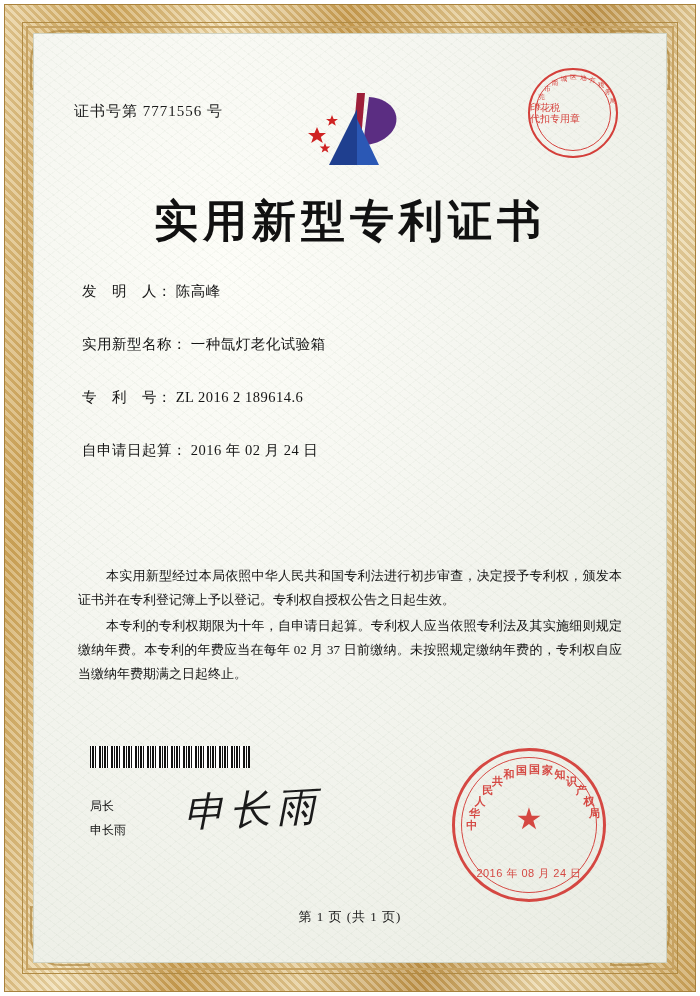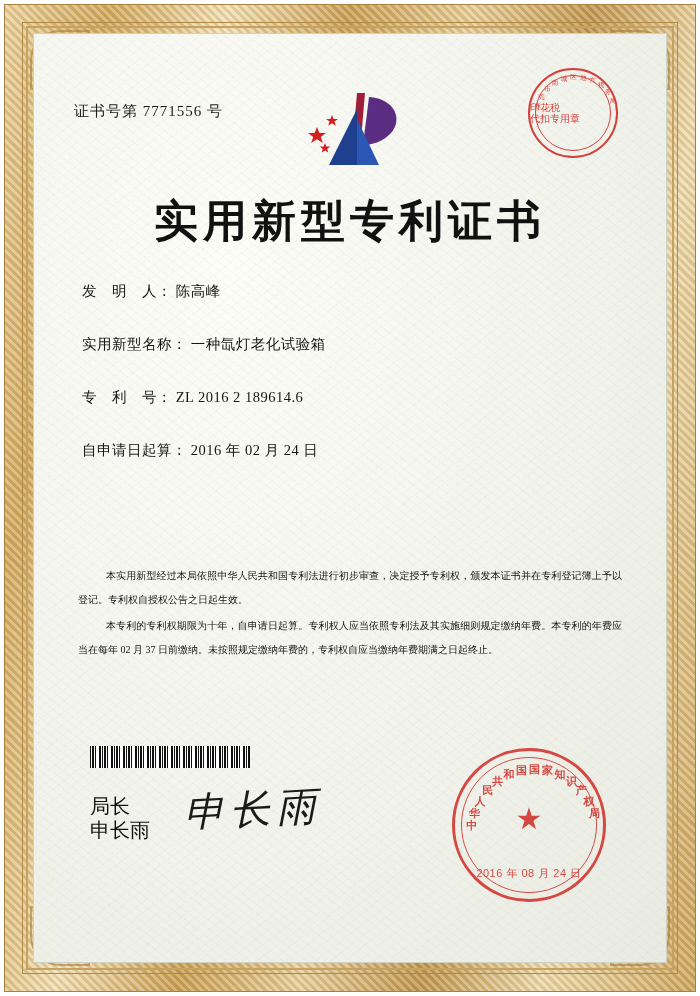--- a/index.html
+++ b/index.html
@@ -169,21 +169,21 @@
     white-space: nowrap;
   }
   .field .lbl { letter-spacing: 0.5px; }
   .field .val { letter-spacing: 0.5px; }
 
   .body-text {
     position: absolute;
     left: 44px;
     right: 44px;
     top: 530px;
-    font-size: 10px;
+    font-size: 13px;
     line-height: 24px;
     color: #141414;
     text-align: justify;
   }
   .body-text p {
     margin: 0 0 2px 0;
     text-indent: 28px;
   }
 
   
@@ -195,21 +195,21 @@
     height: 22px;
     background: repeating-linear-gradient(90deg,
       #111 0 1px, #fff 1px 2px, #111 2px 4px, #fff 4px 5px,
       #111 5px 6px, #fff 6px 9px, #111 9px 11px, #fff 11px 12px);
   }
 
   .signature-block {
     position: absolute;
     left: 56px;
     top: 760px;
-    font-size: 20px;
+    font-size: 12px;
     line-height: 24px;
     color: #111;
   }
   .handwriting {
     position: absolute;
     left: 150px;
     top: 748px;
     font-size: 40px;
     font-family: "Liberation Serif", serif;
     font-style: italic;
@@ -380,16 +380,17 @@
           <span style="transform: rotate(24deg) translate(0,-63px) rotate(-24deg);">知</span>
           <span style="transform: rotate(36deg) translate(0,-63px) rotate(-36deg);">识</span>
           <span style="transform: rotate(48deg) translate(0,-63px) rotate(-48deg);">产</span>
           <span style="transform: rotate(60deg) translate(0,-63px) rotate(-60deg);">权</span>
           <span style="transform: rotate(72deg) translate(0,-63px) rotate(-72deg);">局</span>
         </div>
         <div class="star">★</div>
         <div class="seal-date">2016 年 08 月 24 日</div>
       </div>
 
+      <div class="page-foot">第 1 页 (共 1 页)</div>
 
     </div>
   </div>
 </div>
 
 </body></html>

